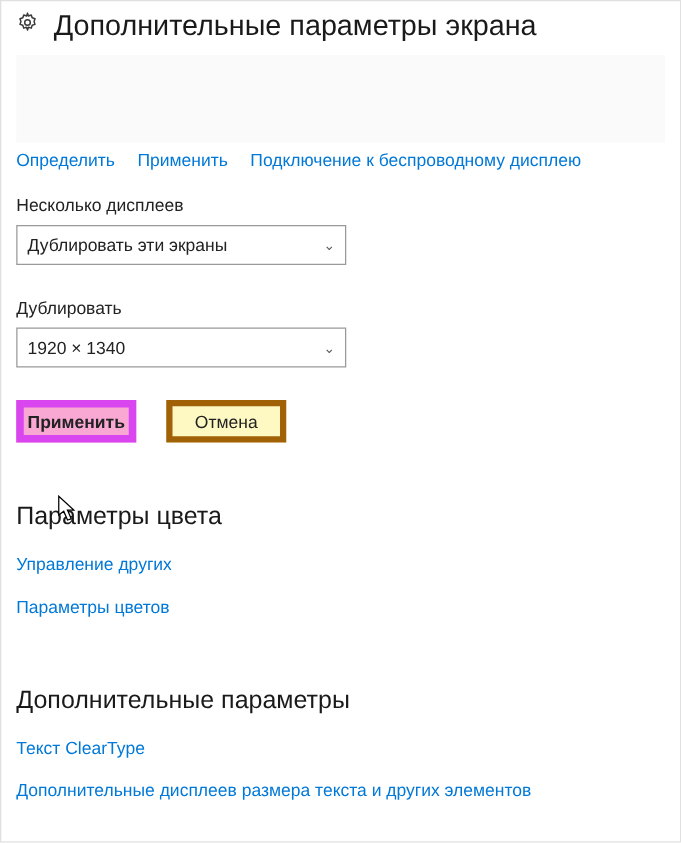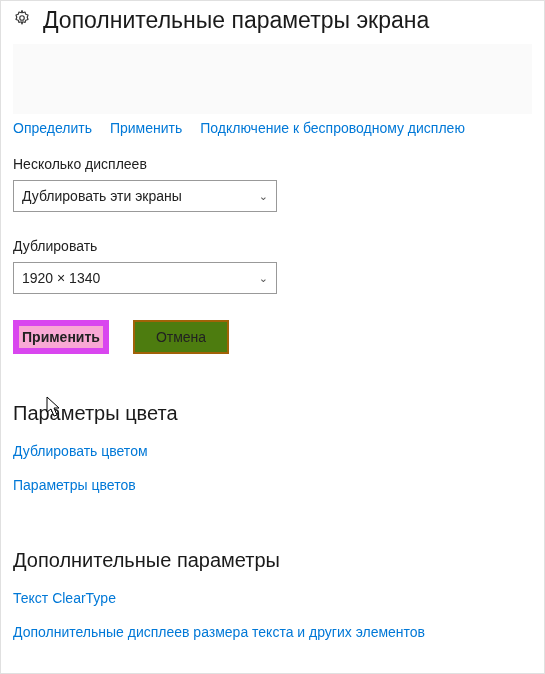--- a/index.html
+++ b/index.html
@@ -71,22 +71,22 @@
     color: #555;
   }
   .button-row {
     display: flex;
     gap: 24px;
     margin-bottom: 48px;
   }
   .btn {
     min-width: 96px;
     height: 34px;
-    border: 2px solid #a16207;
-    background: #4d7c0f;
+    border: 5px solid #a16207;
+    background: #fef9c3;
     font-size: 14px;
     color: #222;
     display: flex;
     align-items: center;
     justify-content: center;
     cursor: pointer;
     position: relative;
   }
   .btn.primary {
     border: 6px solid #d946ef;
@@ -150,21 +150,21 @@
 <div class="button-row">
   <div class="btn primary">
     <span>Применить</span>
   </div>
   <div class="btn">
     <span>Отмена</span>
   </div>
 </div>
 
 <div class="section-heading">Параметры цвета</div>
-<span class="vlink">Дублировать цветом</span>
+<span class="vlink">Управление других</span>
 <span class="vlink">Параметры цветов</span>
 
 <div class="spacer-lg"></div>
 
 <div class="section-heading">Дополнительные параметры</div>
 <span class="vlink">Текст ClearType</span>
 <span class="vlink">Дополнительные дисплеев размера текста и других элементов</span>
 
 <svg class="cursor" width="16" height="22" viewBox="0 0 16 22">
   <path d="M1 1 L1 16 L5 13 L8 20 L11 19 L8 12 L13 12 Z" fill="#fff" stroke="#000" stroke-width="1"></path>

